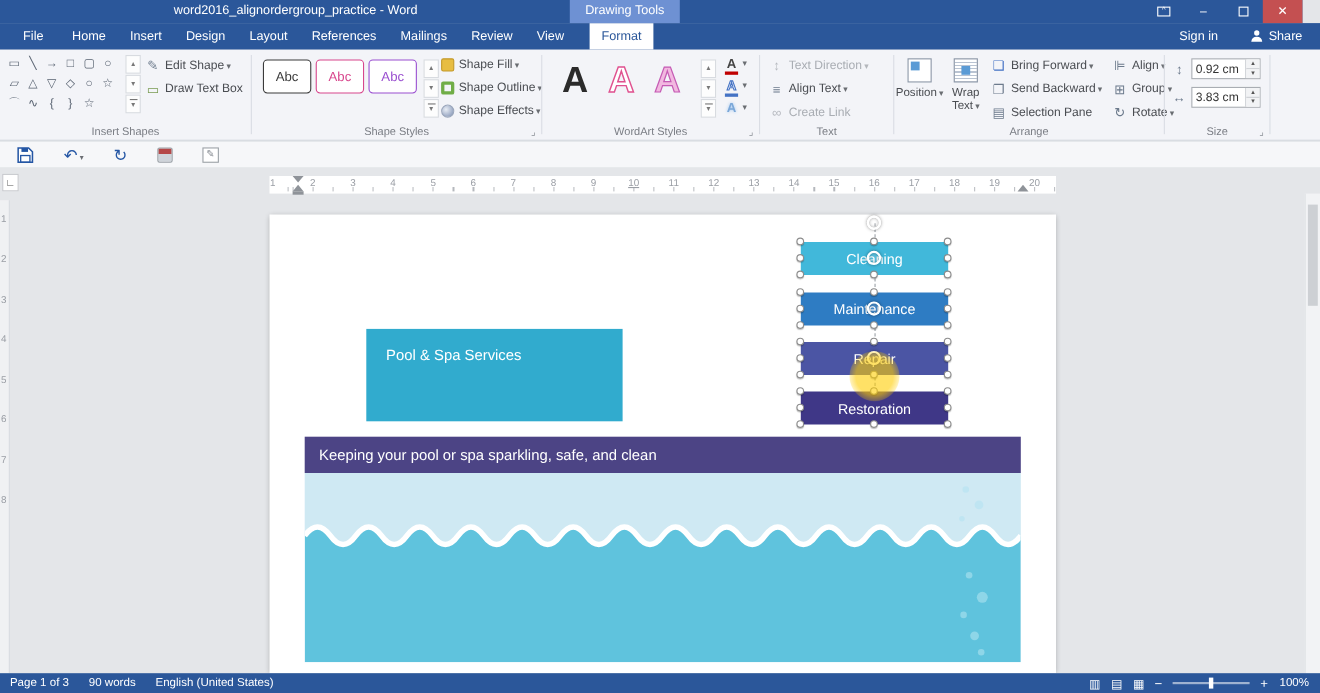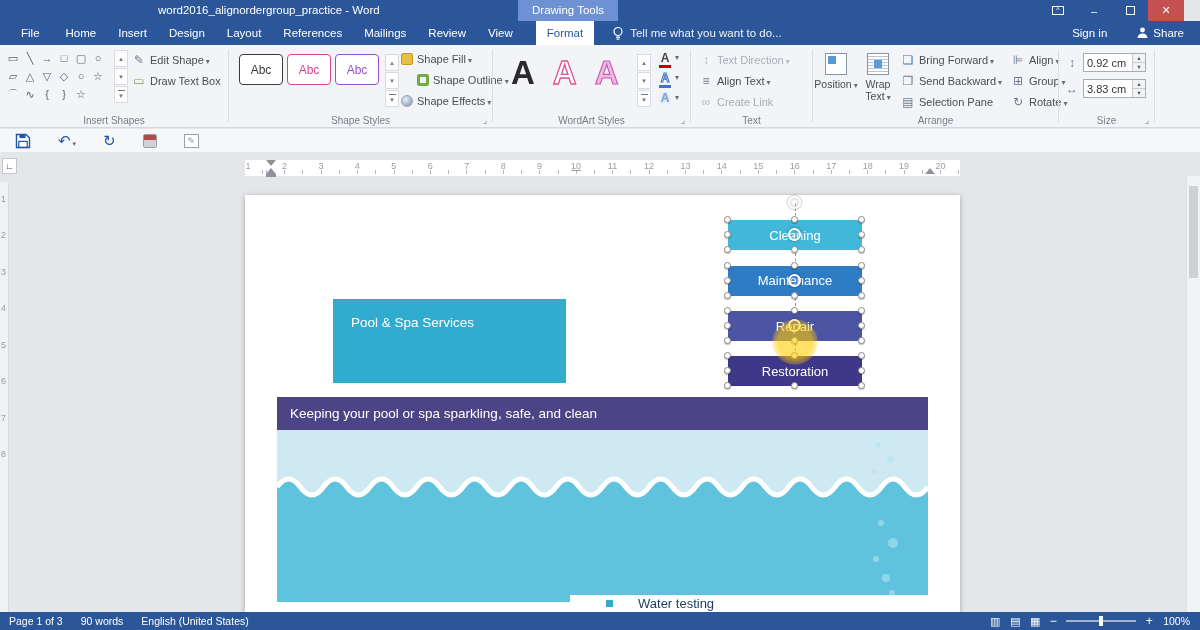--- a/index.html
+++ b/index.html
@@ -168,28 +168,20 @@
     <span class="tab tab-file">File</span>
     <span class="tab">Home</span>
     <span class="tab">Insert</span>
     <span class="tab">Design</span>
     <span class="tab">Layout</span>
     <span class="tab">References</span>
     <span class="tab">Mailings</span>
     <span class="tab">Review</span>
     <span class="tab">View</span>
     <span class="tab active">Format</span>
-    <span class="tellme">
-      <svg width="12" height="15" viewBox="0 0 12 15">
-          <circle cx="6" cy="5.5" r="4" fill="none" stroke="#fff" stroke-width="1.2"></circle>
-          <rect x="4.2" y="10.5" width="3.6" height="1.4" fill="#fff"></rect>
-          <rect x="4.6" y="12.5" width="2.8" height="1.2" fill="#fff"></rect>
-        </svg>
-      <span>Tell me what you want to do...</span>
-    </span>
     <span class="tab-right">
       <span class="signin">Sign in</span>
       <span class="share">
         <svg width="11" height="12" viewBox="0 0 11 12">
             <circle cx="5.5" cy="3" r="2.4" fill="#fff"></circle>
             <path d="M0.5 11 Q1 6.5 5.5 6.5 Q10 6.5 10.5 11 Z" fill="#fff"></path>
           </svg>
         <span>Share</span>
       </span>
     </span>
@@ -252,21 +244,21 @@
         </div>
       <div class="thumb-scroll">
         <span class="arr">▴</span>
         <span class="arr">▾</span>
         <span class="arr"><span class="bar"></span>▾</span>
       </div>
       <div class="rrow" style="left:172px;top:8px;">
         <span class="ssf-icon"></span>
         <span class="dd">Shape Fill</span>
       </div>
-      <div class="rrow" style="left:188px;top:29px;justify-content:center;">
+      <div class="rrow" style="left:172px;top:29px;justify-content:center;">
         <span class="sso-icon"></span>
         <span class="dd">Shape Outline</span>
       </div>
       <div class="rrow" style="left:172px;top:50px;">
         <span class="sse-icon"></span>
         <span class="dd">Shape Effects</span>
       </div>
       <span class="launcher">⌟</span>
       <div class="glabel">Shape Styles</div>
     </div>
@@ -466,24 +458,20 @@
         <span class="bubble" style="left:598px;top:12px;width:6px;height:6px;background:#bfe5f2;"></span>
         <span class="bubble" style="left:609px;top:25px;width:8px;height:8px;background:#bfe5f2;"></span>
         <span class="bubble" style="left:595px;top:39px;width:5px;height:5px;background:#bfe5f2;"></span>
         <span class="bubble" style="left:601px;top:90px;width:6px;height:6px;background:#8ed6e8;"></span>
         <span class="bubble" style="left:611px;top:108px;width:10px;height:10px;background:#8ed6e8;"></span>
         <span class="bubble" style="left:596px;top:126px;width:6px;height:6px;background:#8ed6e8;"></span>
         <span class="bubble" style="left:605px;top:144px;width:8px;height:8px;background:#8ed6e8;"></span>
         <span class="bubble" style="left:612px;top:160px;width:6px;height:6px;background:#8ed6e8;"></span>
       </div>
 
-      <div class="water-footer">
-        <span class="footer-bullet"></span>
-        <span class="footer-text">Water testing</span>
-      </div>
 
       <div class="shape-stack">
         <span class="sel-guide"></span>
         <div>
 
         <div class="doc-shape" style="background: rgb(65, 184, 218); top: 0px;">Cleaning</div>
             <div class="doc-shape" style="background: rgb(46, 124, 195); top: 45.5px;">Maintenance</div>
             <div class="doc-shape" style="background: rgb(75, 85, 164); top: 91px;">Repair</div>
             <div class="doc-shape" style="background: rgb(63, 55, 135); top: 136px;">Restoration</div>
           </div>

